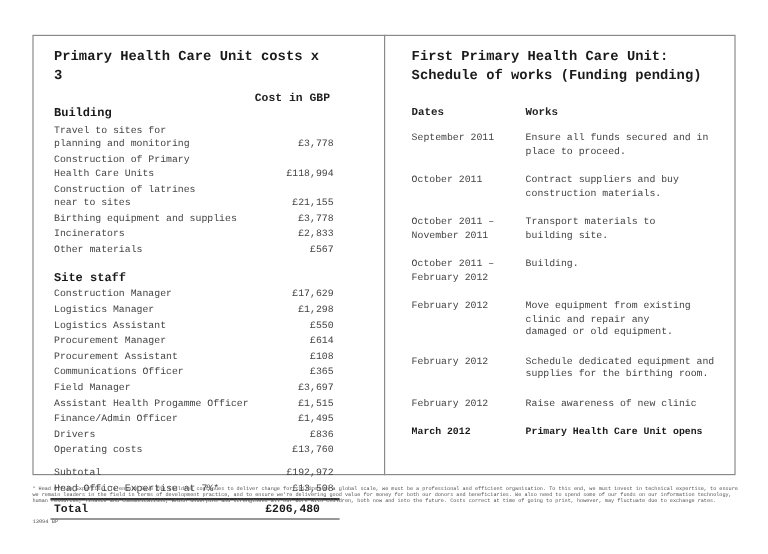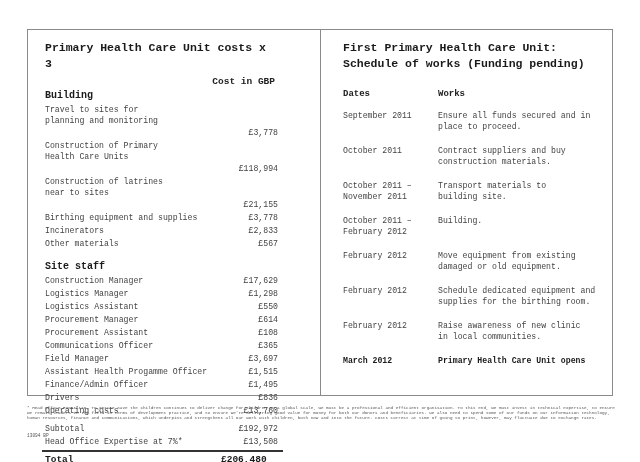--- a/index.html
+++ b/index.html
@@ -21,21 +21,21 @@
     }
     .colhead {
       font-weight: bold; font-size: 9.5px; color: #222; text-align: right; padding-right: 3px;
       margin-top: 3px; height: 13px; line-height: 13px;
     }
     .sect { font-weight: bold; font-size: 10px; color: #1a1a1a; margin-top: 1px; line-height: 13px; }
     .row { display: flex; font-size: 8.2px; line-height: 11.5px; color: #444; }
     .row .lbl { flex: 1; }
     .row .val { width: 57px; text-align: right; }
     .row.two .lbl { }
-    .row.two { margin-top: 1.5px; flex-direction: column; }
+    .row.two { margin-top: 1.5px; }
     .gap { height: 10px; }
     .total {
       display: flex; font-weight: bold; font-size: 9.5px; color: #1a1a1a; line-height: 13px;
       border-top: 2px solid #333; border-bottom: 1px solid #555; margin-top: 2px; padding: 1px 0;
       width: 238px; margin-left: -3px; padding-left: 3px; justify-content: space-between;
     }
     .total .lbl { flex: 1; }
     .total .val { width: 62px; }
     .schead { display: flex; font-weight: bold; font-size: 9px; color: #222; margin-top: 16px; line-height: 12px; }
     .sched-row { display: flex; font-size: 8.2px; color: #444; line-height: 10.5px; }
@@ -203,39 +203,39 @@
     <div class="work">
         <div>Building.</div>
       </div>
   </div>
   <div class="sched-row" style="margin-top:14px">
     <div class="date">
         <div>February 2012</div>
       </div>
     <div class="work">
         <div>Move equipment from existing</div>
+        <div>clinic and repair any</div>
         <div>damaged or old equipment.</div>
       </div>
   </div>
   <div class="sched-row" style="margin-top:14px">
     <div class="date">
         <div>February 2012</div>
       </div>
     <div class="work">
         <div>Schedule dedicated equipment and</div>
         <div>supplies for the birthing room.</div>
       </div>
   </div>
   <div class="sched-row" style="margin-top:14px">
     <div class="date">
         <div>February 2012</div>
       </div>
     <div class="work">
         <div>Raise awareness of new clinic</div>
-        <div>in local communities.</div>
       </div>
   </div>
   <div class="sched-row final" style="margin-top:14px">
     <div class="date">March 2012</div>
     <div class="work">Primary Health Care Unit opens</div>
   </div>
 </div>
 
 <div class="footnote">* Head Office Expertise. To ensure Save the Children continues to deliver change for children on a global scale, we must be a professional and efficient organisation. To this end, we must invest in technical expertise, to ensure we remain leaders in the field in terms of development practice, and to ensure we're delivering good value for money for both our donors and beneficiaries. We also need to spend some of our funds on our information technology, human resources, finance and communications, which underpins and strengthens all our work with children, both now and into the future. Costs correct at time of going to print, however, may fluctuate due to exchange rates.</div>
 <div class="code">13094 BP</div>

